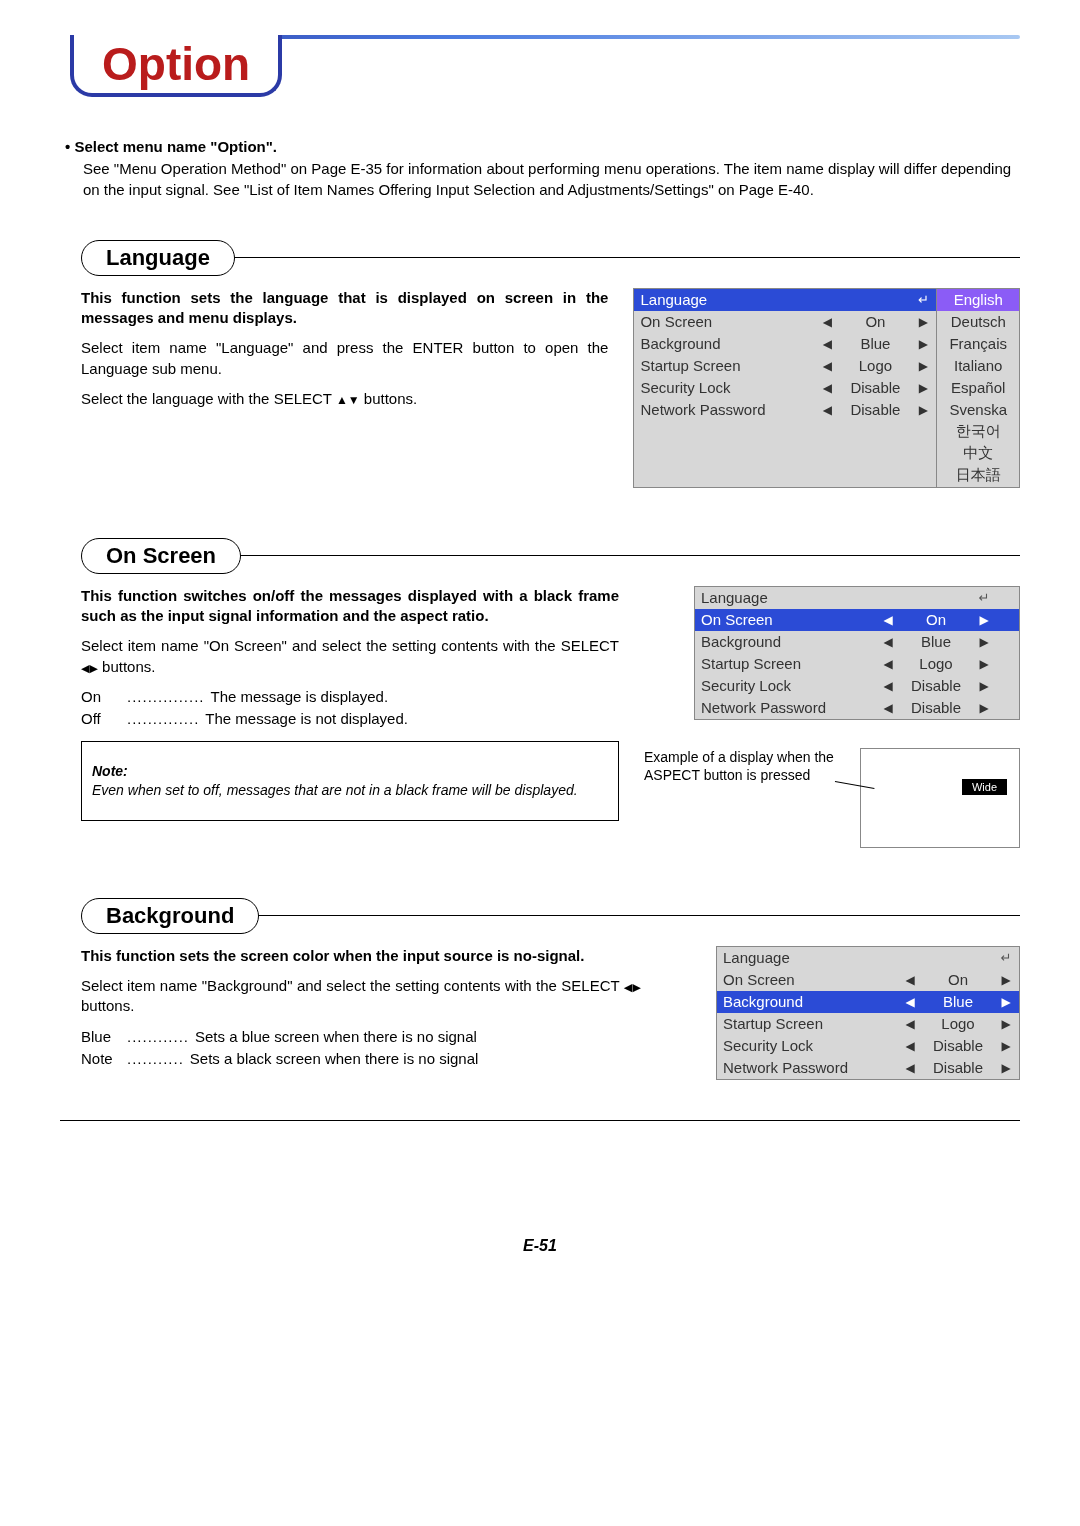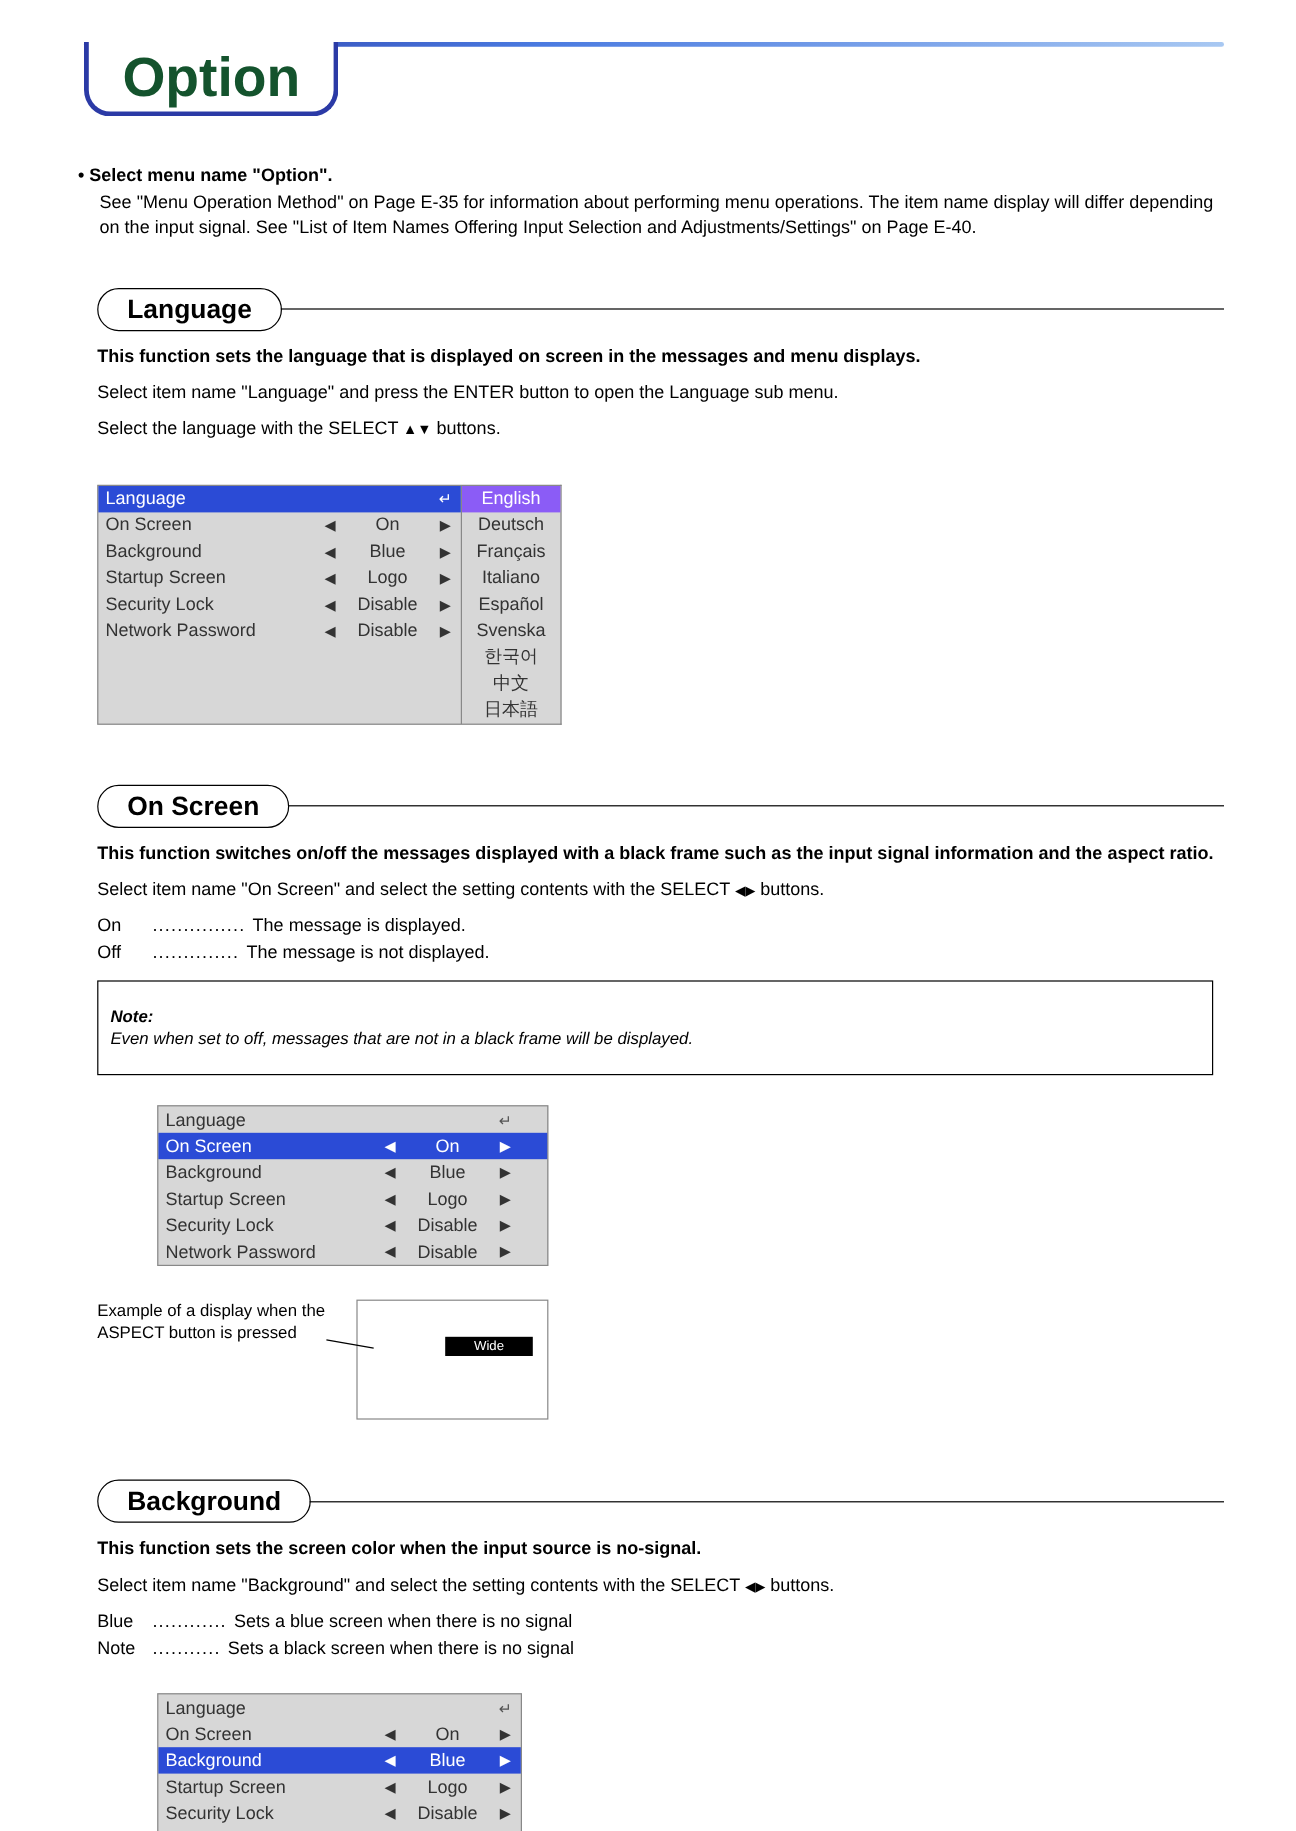--- a/index.html
+++ b/index.html
@@ -27,21 +27,21 @@
   .title-bar .tab {
     display: inline-block;
     border: 4px solid #2b3aa6;
     border-top: none;
     border-radius: 0 0 22px 22px;
     padding: 6px 28px 6px 28px;
     margin-top: -4px;
     margin-left: 10px;
     font-size: 46px;
     font-weight: 900;
-    color: #14532d;
+    color: #b91c1c;
     font-family: Arial, Helvetica, sans-serif;
     line-height: 1;
     background:#fff;
   }
 
   .intro { margin: 10px 5px 40px 5px; font-size: 15px; }
   .intro .lead { font-weight: bold; margin-bottom: 2px; }
   .intro p { line-height: 1.35; }
 
   
@@ -60,21 +60,21 @@
     background:#fff;
     white-space:nowrap;
   }
   .sec-head .rule {
     flex:1;
     height:1px;
     background:#000;
     margin-left:-1px;
   }
 
-  .sec-body { display:flex; gap:25px; align-items:flex-start;flex-direction:column; }
+  .sec-body { display:flex; gap:25px; align-items:flex-start; }
   .sec-text { flex: 1 1 0; font-size:15px; line-height:1.35; text-align:justify;}
   .sec-text p { margin-bottom: 10px; }
   .sec-text .bold { font-weight:bold; }
   .sec-text .desc-line { display:flex; gap:6px; margin-bottom:2px;}
   .desc-line .k { min-width:40px; }
   .desc-line .dots { flex:0 0 auto; letter-spacing:1px;}
   .note-box {
     border:1px solid #000;
     padding:20px 10px;
     margin-top:12px;
@@ -121,21 +121,21 @@
   }
   .example-box .pointer {
     position:absolute; left:-26px; top:32px;
     width:40px; height:1px; background:#000;
     transform: rotate(10deg);
     transform-origin: left center;
   }
   .example-box .tag {
     position:absolute; right:12px; top:30px;
     background:#000; color:#fff;
-    font-size:11px; padding:2px 24px;
+    font-size:11px; padding:2px 10px;
   }
 
   .triangle-lr { font-size:11px; }
   .updown { font-size:12px; }
 
   .page-num { text-align:center; margin-top:116px; font-style:italic; font-weight:bold; font-size:16px;}
 
   hr.bottom { margin-top:40px; border:none; border-top:1px solid #000;}
 </style>
 </head>

